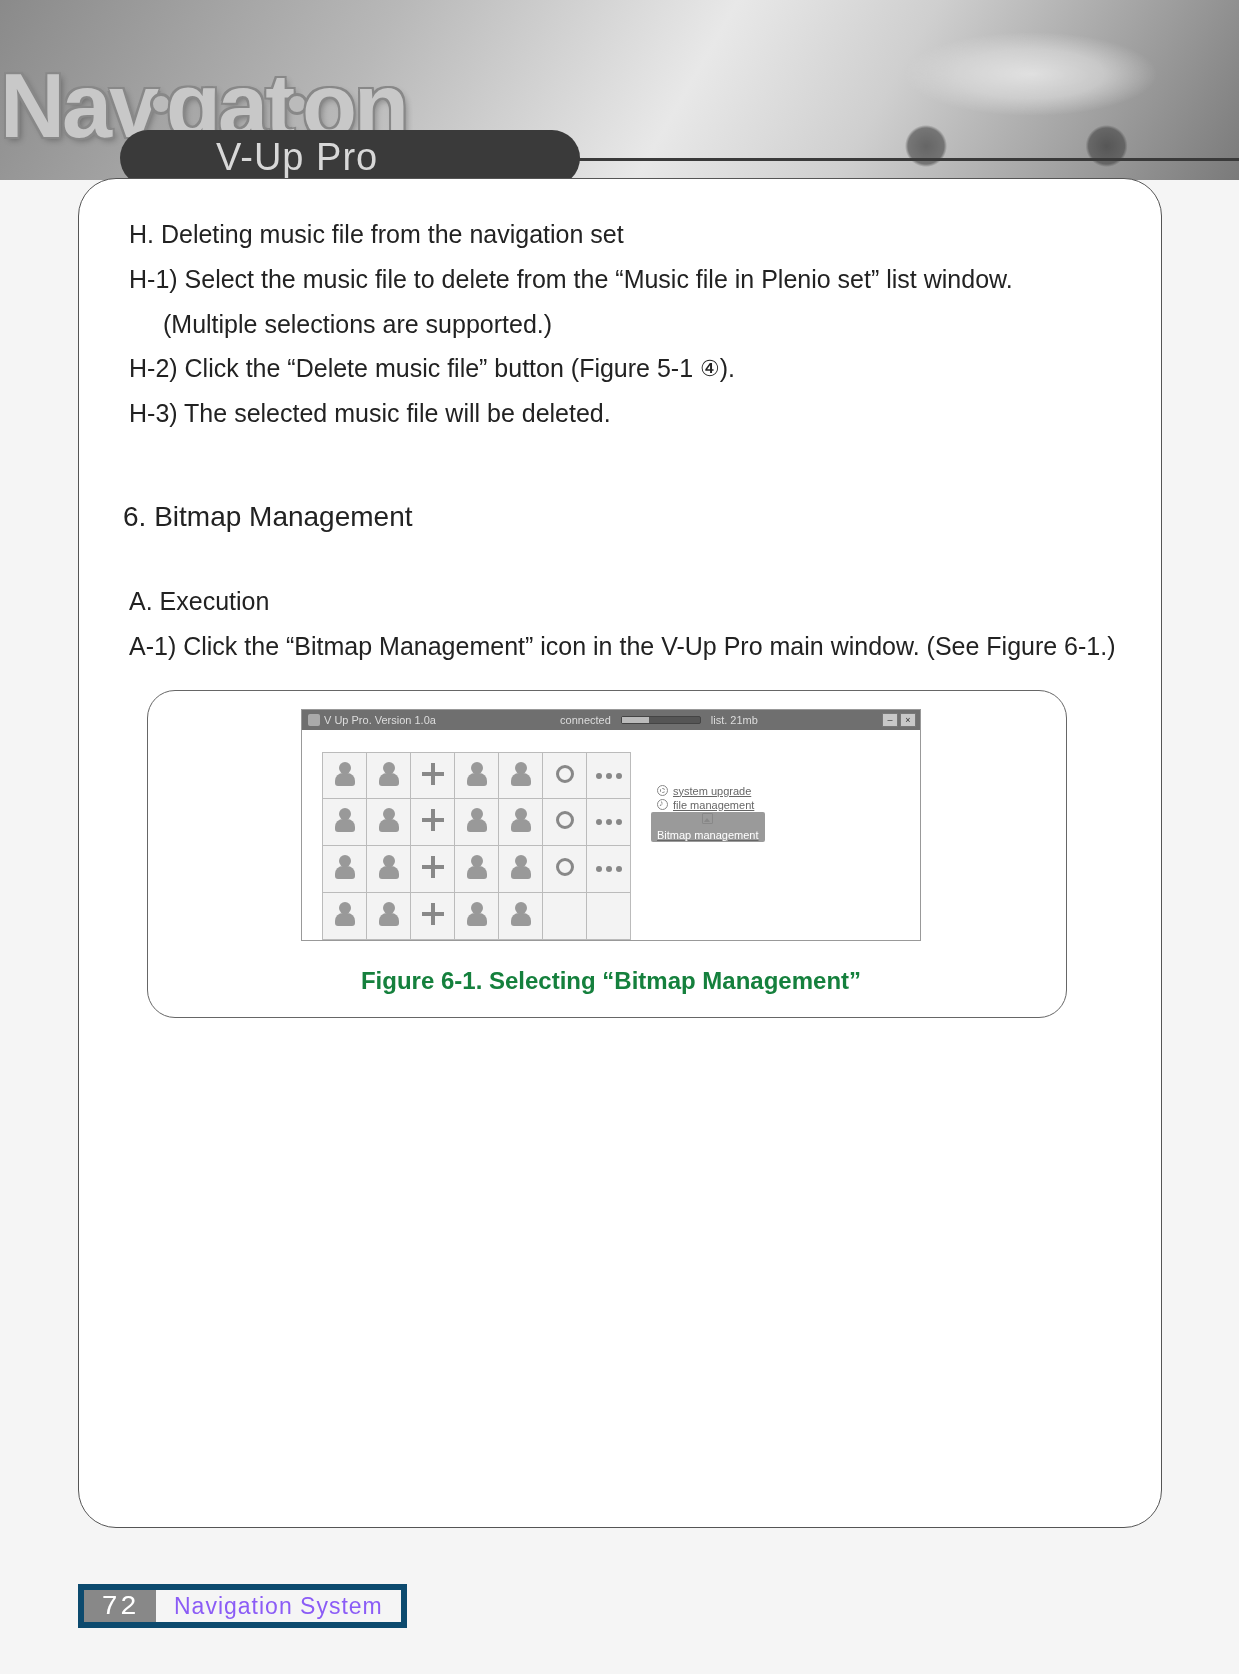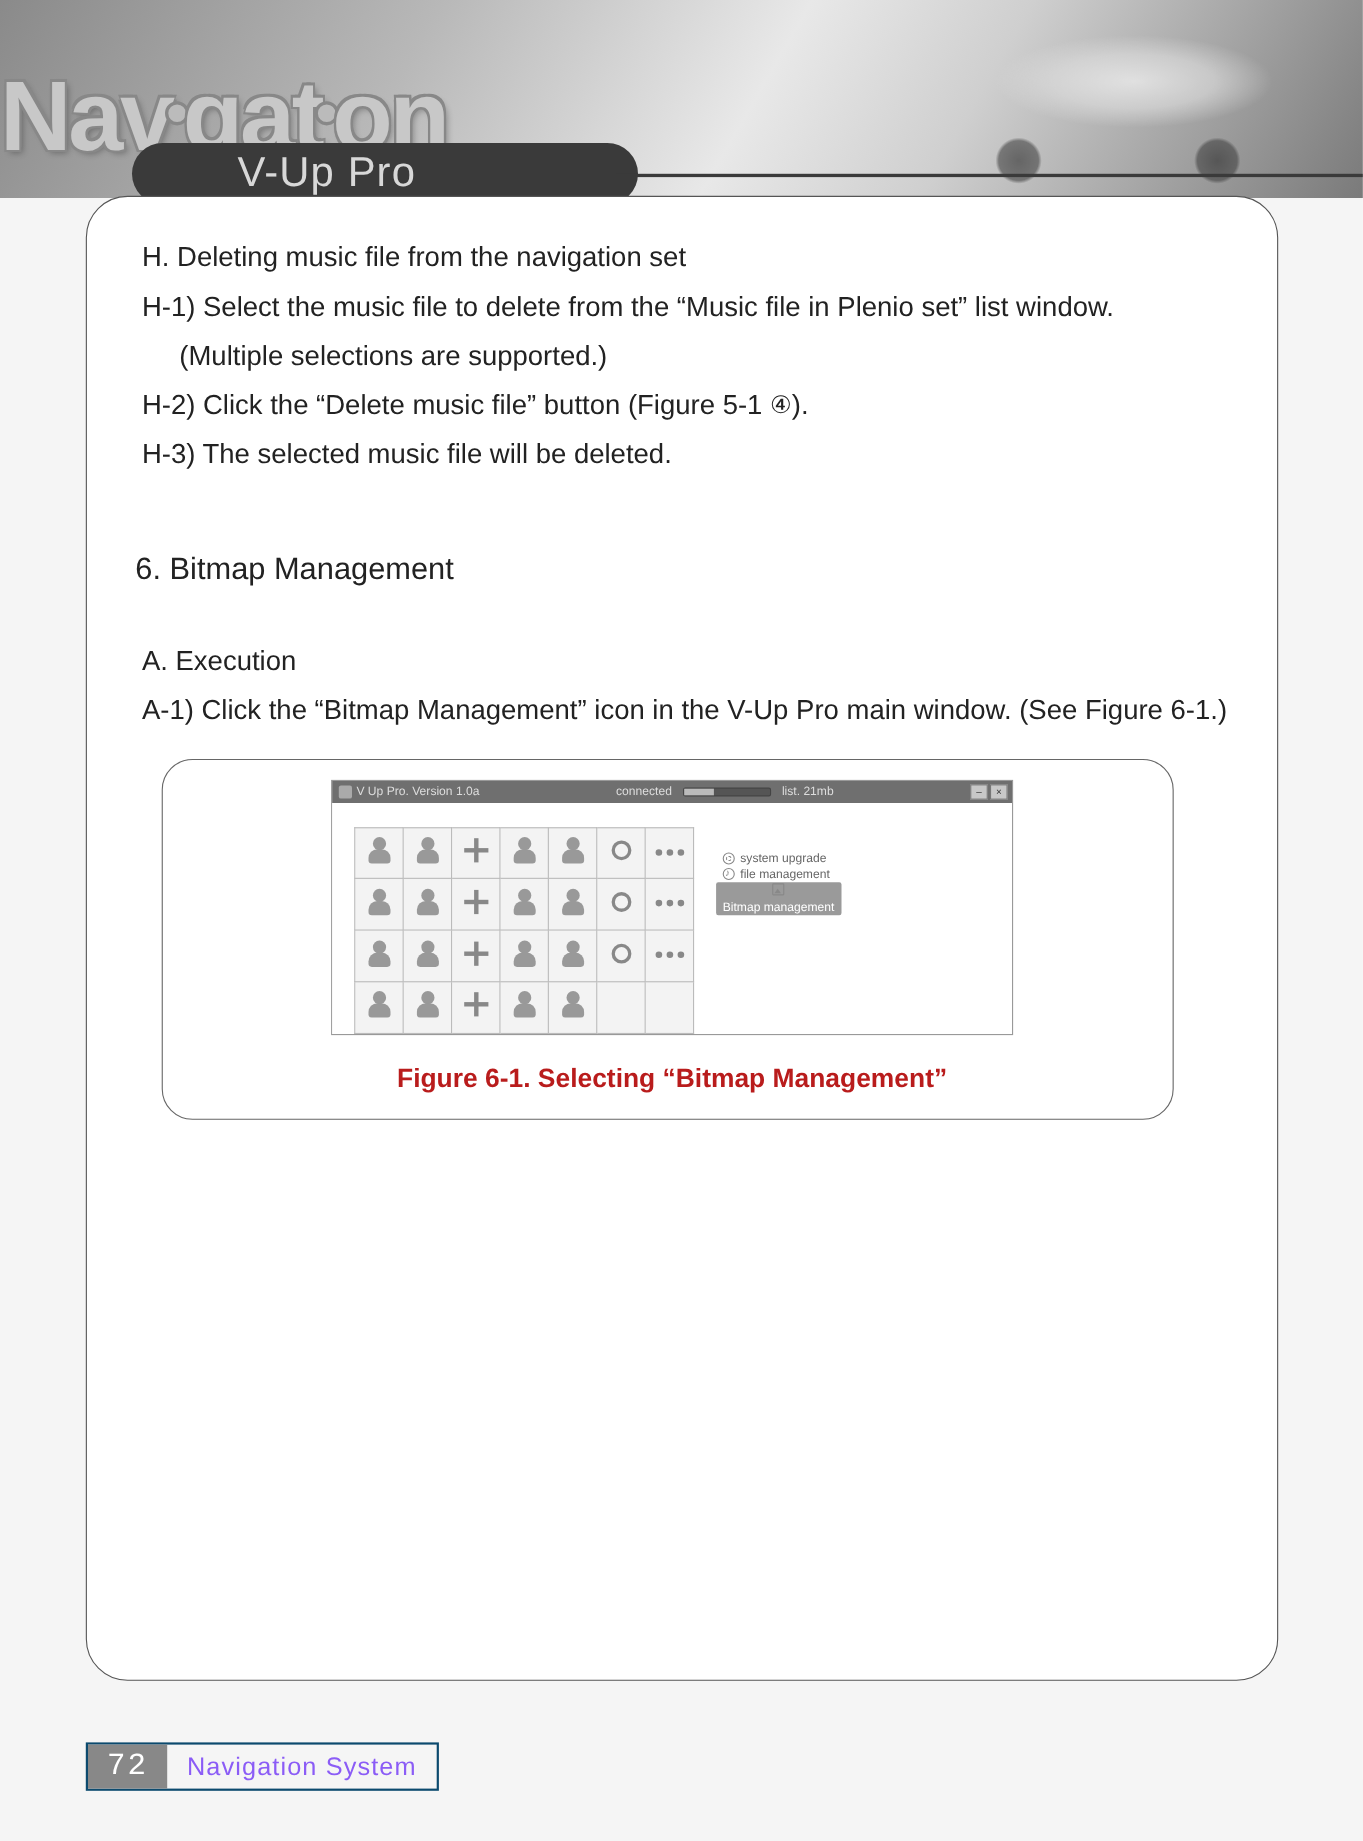--- a/index.html
+++ b/index.html
@@ -140,47 +140,48 @@
   .gicon.person::before{content:"";position:absolute;left:4px;top:0;width:12px;height:12px;background:#999;border-radius:50%;}
   .gicon.person::after{content:"";position:absolute;left:0;top:11px;width:20px;height:13px;background:#999;border-radius:8px 8px 3px 3px;}
   .gicon.plus { width:22px; height:22px;}
   .gicon.plus::before{content:"";position:absolute;left:9px;top:0;width:4px;height:22px;background:#888;}
   .gicon.plus::after{content:"";position:absolute;left:0;top:9px;width:22px;height:4px;background:#888;}
   .gicon.circ { width:18px;height:18px;border:3px solid #888;border-radius:50%;}
   .gicon.dot3 { width:26px;height:10px;}
   .gicon.dot3::before{content:"";position:absolute;left:0;top:2px;width:6px;height:6px;background:#888;border-radius:50%;box-shadow:10px 0 #888, 20px 0 #888;}
   .menu-list {
     margin-left: 20px;
-    margin-top: 22px;
+    margin-top: 32px;
     font-size: 11px;
     color: #666;
+    text-decoration: underline;
   }
   .menu-item { display:flex; align-items:center; gap:5px; padding:1px 6px; white-space:nowrap;}
   .menu-item.sel { background:#9a9a9a; color:#fff; border-radius:2px;flex-direction:column;}
   .mi-icon { width:11px; height:11px; border:1px solid #888; border-radius:50%; display:inline-block; position:relative;}
   .mi-icon.gear::after{content:"";position:absolute;inset:2px;border:1px dashed #888;border-radius:50%;}
   .mi-icon.note::after{content:"♪";position:absolute;left:1px;top:-2px;font-size:9px;color:#888;}
   .mi-icon.pic{border-radius:1px;}
   .mi-icon.pic::after{content:"";position:absolute;left:1px;top:4px;width:0;height:0;border-left:3px solid transparent;border-right:3px solid transparent;border-bottom:4px solid #888;}
   .figure-caption {
     text-align: center;
     font-weight: bold;
     font-size: 24px;
-    color: #b91c1c;
+    color: #15803d;
     margin-top: 26px;
     font-family: Arial, sans-serif;
   }
   .footer {
     position: absolute;
     left: 78px;
     bottom: 46px;
     display: flex;
     align-items: stretch;
     height: 44px;
-    border: 2px solid #0c4a6e;
+    border: 6px solid #0c4a6e;
   }
   .footer-pagenum {
     background: #888;
     color: #fff;
     font-size: 28px;
     font-family: "Courier New", monospace;
     letter-spacing: 2px;
     width: 72px;
     display:flex; align-items:center; justify-content:center;
   }

